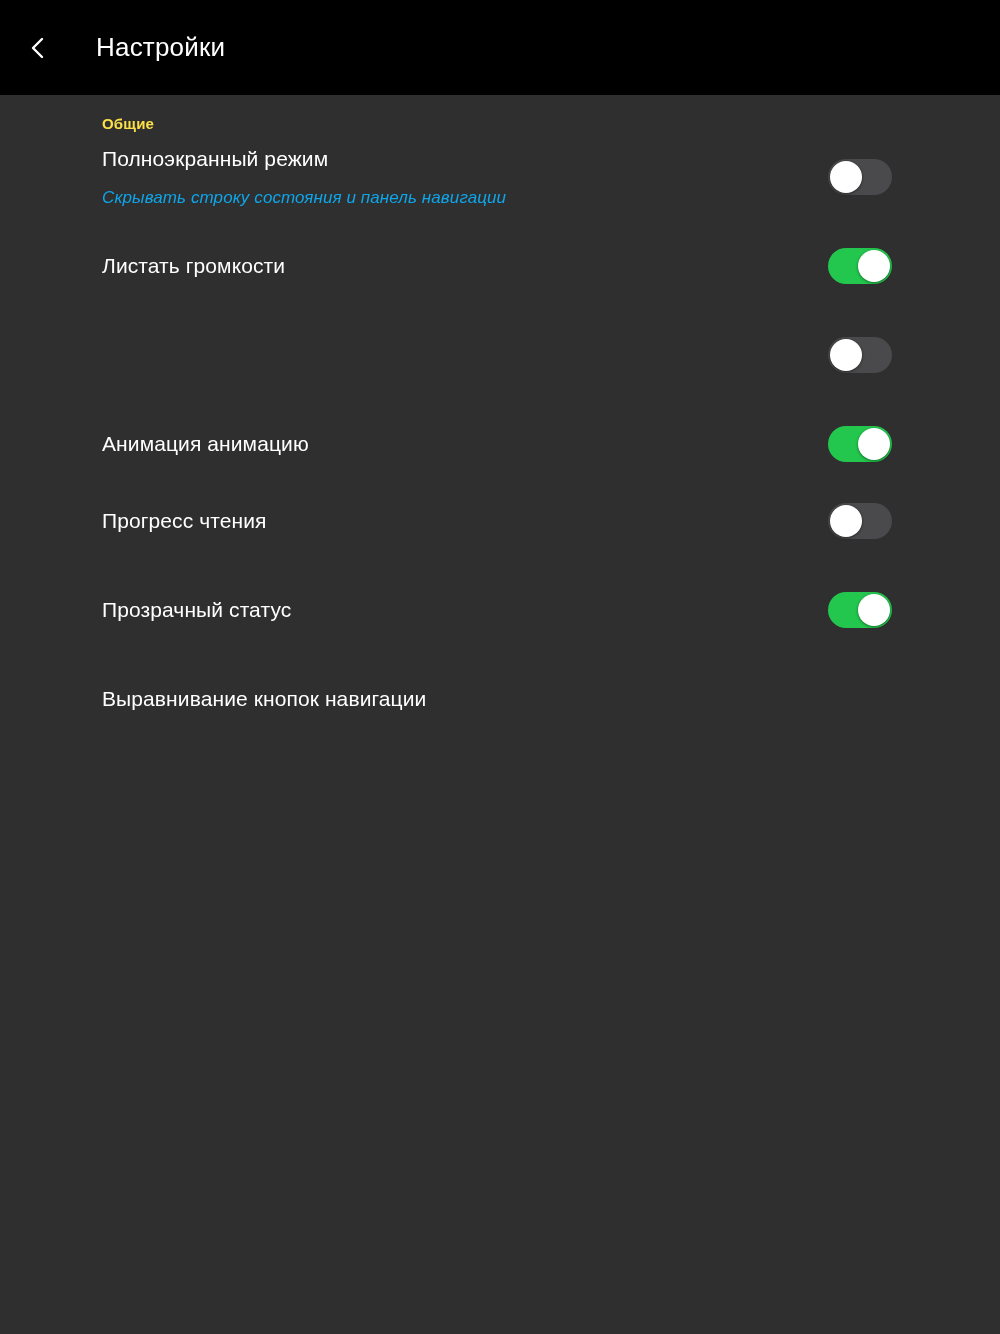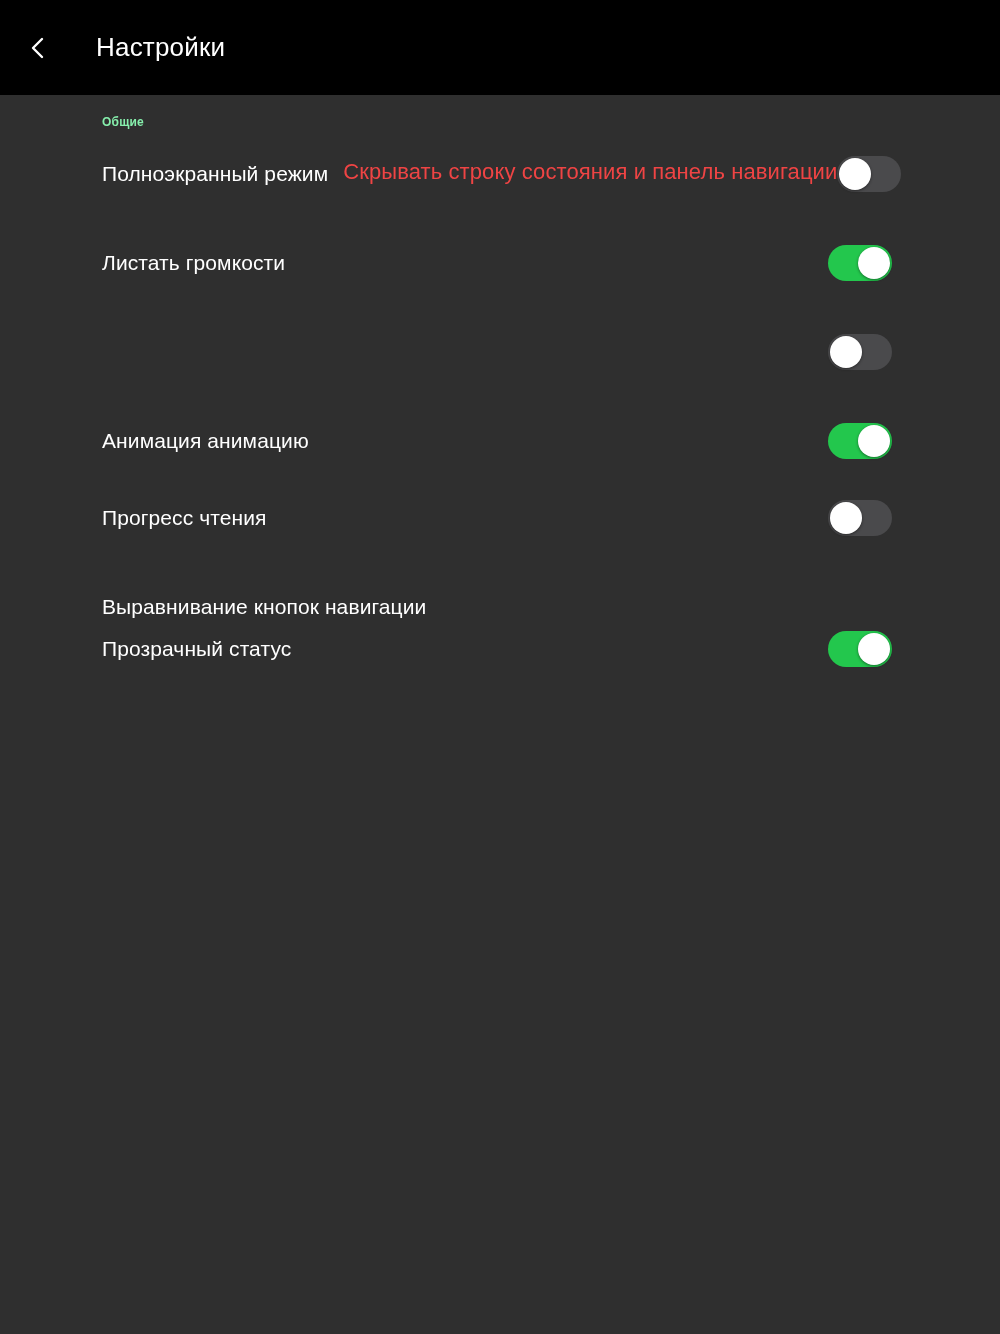--- a/index.html
+++ b/index.html
@@ -50,22 +50,22 @@
     margin-left: 28px;
     white-space: nowrap;
   }
 
   
   .content {
     padding: 0 0 0 0;
   }
 
   .section-header {
-    color: #86efac;
-    font-size: 12px;
+    color: #fde047;
+    font-size: 15px;
     font-weight: 700;
     letter-spacing: 0.2px;
     padding: 20px 0 0 102px;
   }
 
   .rows {
     margin-top: 12px;
   }
 
   .row {
@@ -76,42 +76,42 @@
     padding: 0 108px 0 102px;
     min-height: 62px;
   }
 
   .row.with-sub { min-height: 66px; margin-bottom: 23px; }
   .row.no-sub   { min-height: 42px; margin-bottom: 47px; }
   .row.plain    { min-height: 42px; margin-top: 22px; }
 
   .row-text {
     display: flex;
-    flex-direction: row;
+    flex-direction: column;
     justify-content: center;
     gap: 15px;
-    text-align: center;
   }
 
   .row-title {
     color: #ffffff;
     font-size: 21px;
     font-weight: 400;
     line-height: 26px;
     letter-spacing: 0.1px;
     white-space: nowrap;
   }
 
   .row-sub {
-    color: #ef4444;
-    font-size: 22px;
+    color: #0ea5e9;
+    font-size: 17px;
     font-weight: 400;
     line-height: 21px;
     letter-spacing: 0.1px;
     white-space: nowrap;
+    font-style: italic;
   }
 
   
   .switch {
     position: relative;
     width: 64px;
     height: 36px;
     border-radius: 18px;
     background: #4a4a4c;
     flex: 0 0 auto;
@@ -200,32 +200,32 @@
       <div class="row no-sub">
         <div class="row-text">
           <div class="row-title">Прогресс чтения</div>
         </div>
         <div class="spacer-fill"></div>
         <div class="switch">
           <div class="thumb"></div>
         </div>
       </div>
 
+      <div class="row no-sub">
+        <div class="row-text">
+          <div class="row-title">Прозрачный статус</div>
+        </div>
+        <div class="spacer-fill"></div>
+        <div class="switch on">
+          <div class="thumb"></div>
+        </div>
+      </div>
+
       <div class="row plain">
         <div class="row-text">
           <div class="row-title">Выравнивание кнопок навигации</div>
         </div>
         <div class="spacer-fill"></div>
-      </div>
-
-      <div class="row no-sub">
-        <div class="row-text">
-          <div class="row-title">Прозрачный статус</div>
-        </div>
-        <div class="spacer-fill"></div>
-        <div class="switch on">
-          <div class="thumb"></div>
-        </div>
       </div>
 
     </div>
   </div>
 </div>
 
 </body></html>

